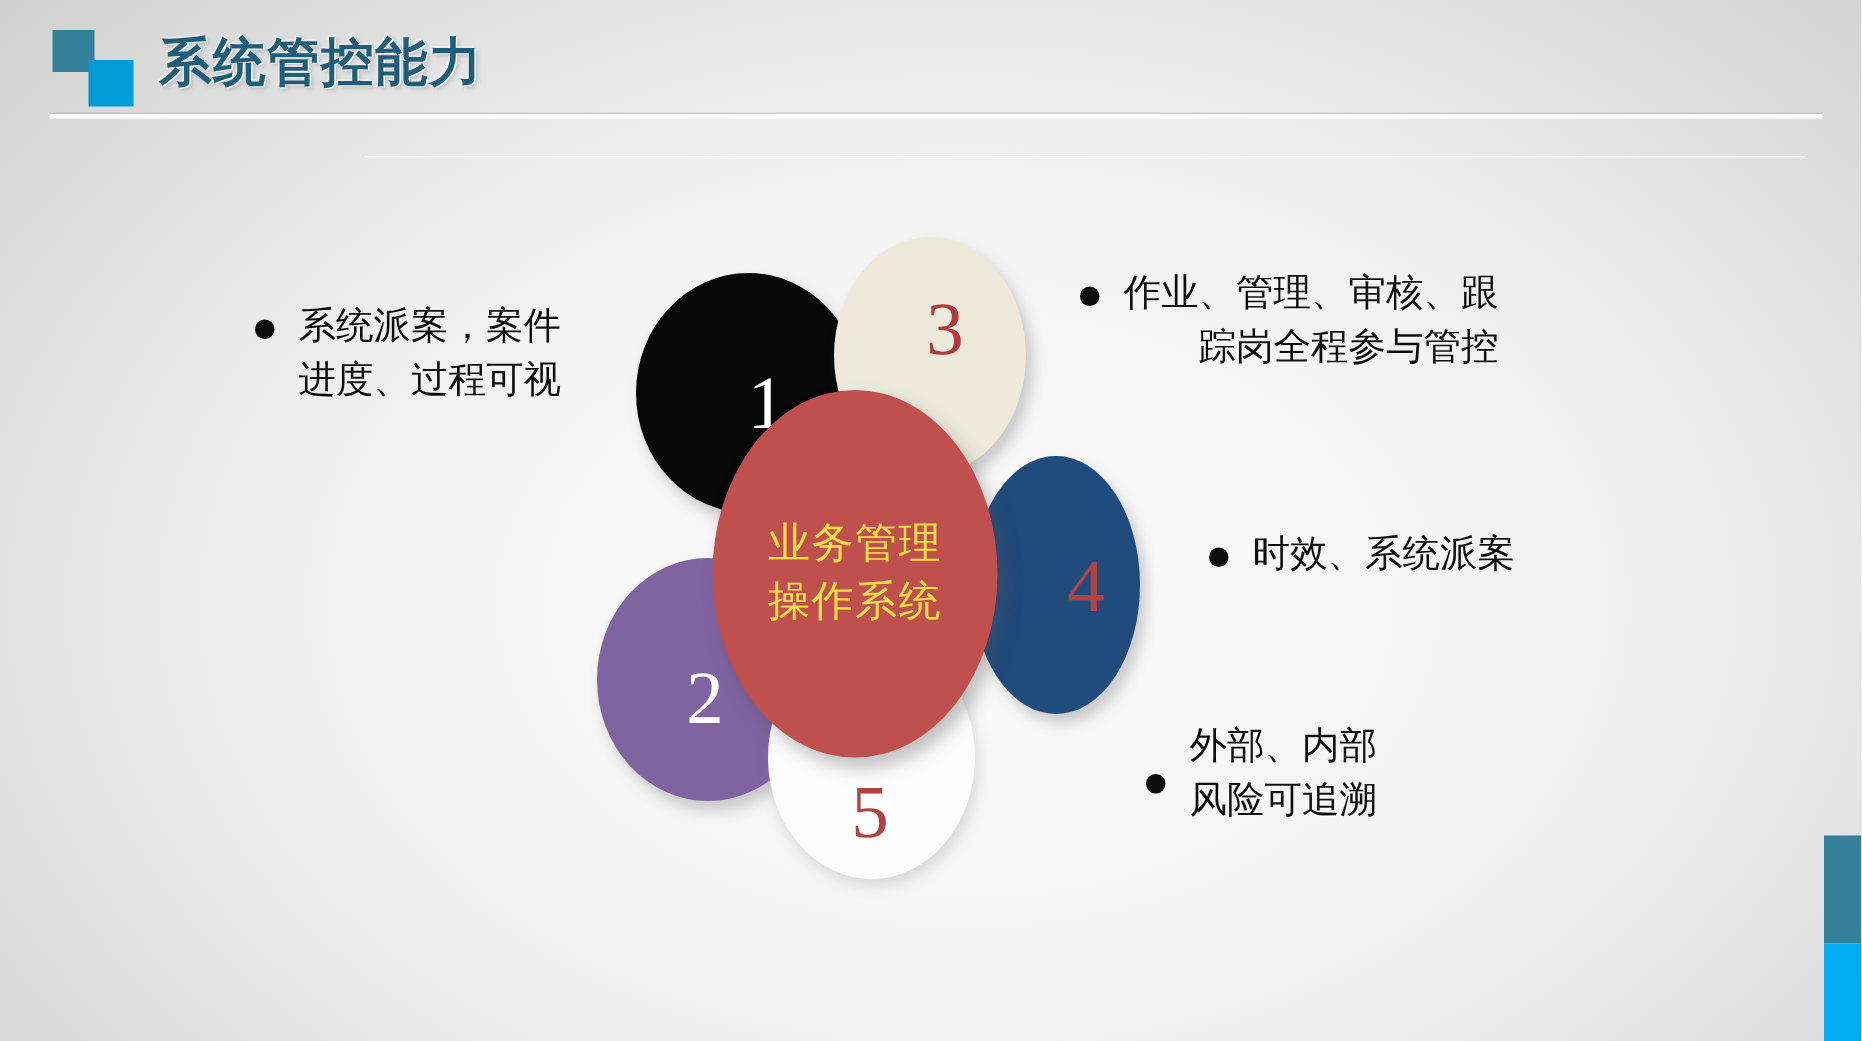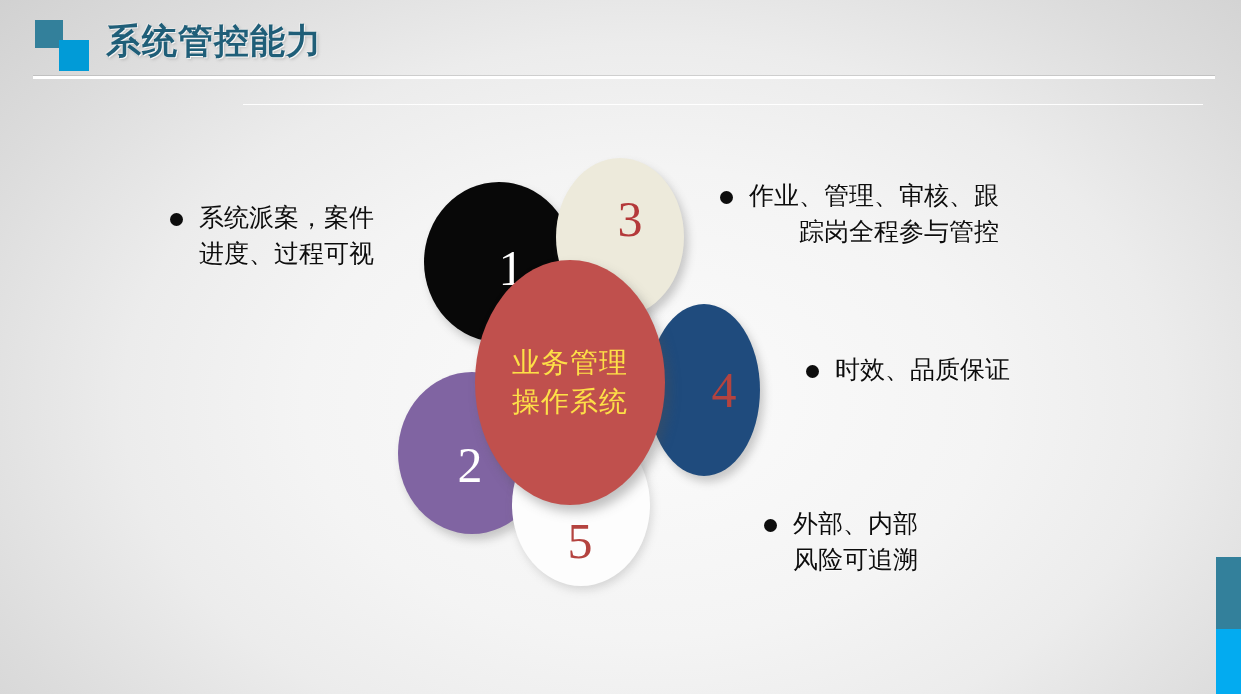--- a/index.html
+++ b/index.html
@@ -186,21 +186,21 @@
 
   #bullet-2 { left: 162px; top: 398px; width: 255px; }
   #bullet-2 .bullet-text { text-align: center; }
 
   #bullet-3 { left: 720px; top: 178px; width: 320px; }
   #bullet-3 .bullet-text { text-align: right; }
 
   #bullet-4 { left: 806px; top: 352px; width: 240px; }
   #bullet-4 .bullet-text { text-align: left; }
 
-  #bullet-5 { left: 764px; top: 506px; width: 240px; }
+  #bullet-5 { left: 764px; top: 480px; width: 240px; align-items: center; }
   #bullet-5 .bullet-text { text-align: center; }
 </style>
 </head>
 <body>
 
 <div id="slide">
 
   <div id="header">
     <div id="deco-square-top" class="deco-square"></div>
     <div id="deco-square-bottom" class="deco-square"></div>
@@ -249,21 +249,21 @@
 
 
   <div id="bullet-3" class="bullet">
     <span class="bullet-dot"></span>
     <span class="bullet-text">作业、管理、审核、跟
 踪岗全程参与管控</span>
   </div>
 
   <div id="bullet-4" class="bullet">
     <span class="bullet-dot"></span>
-    <span class="bullet-text">时效、品质保证</span>
+    <span class="bullet-text">时效、系统派案</span>
   </div>
 
   <div id="bullet-5" class="bullet">
     <span class="bullet-dot"></span>
     <span class="bullet-text">外部、内部
 风险可追溯</span>
   </div>
 
 </div>
 

